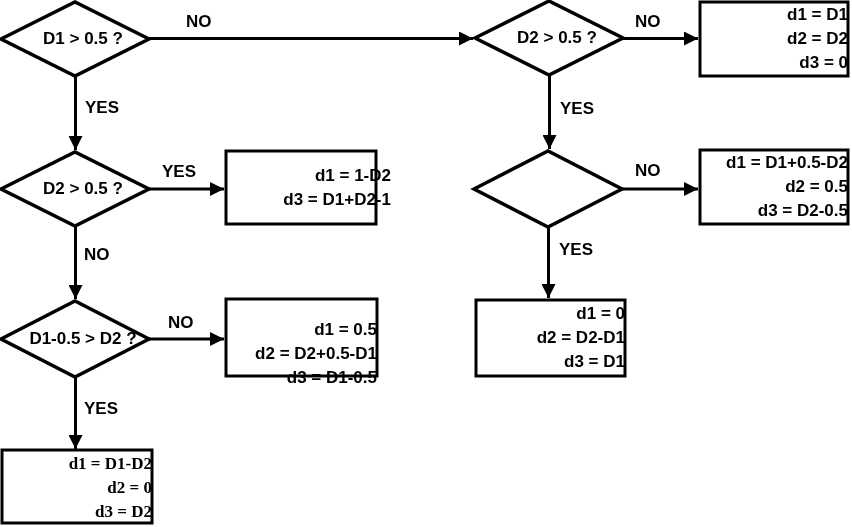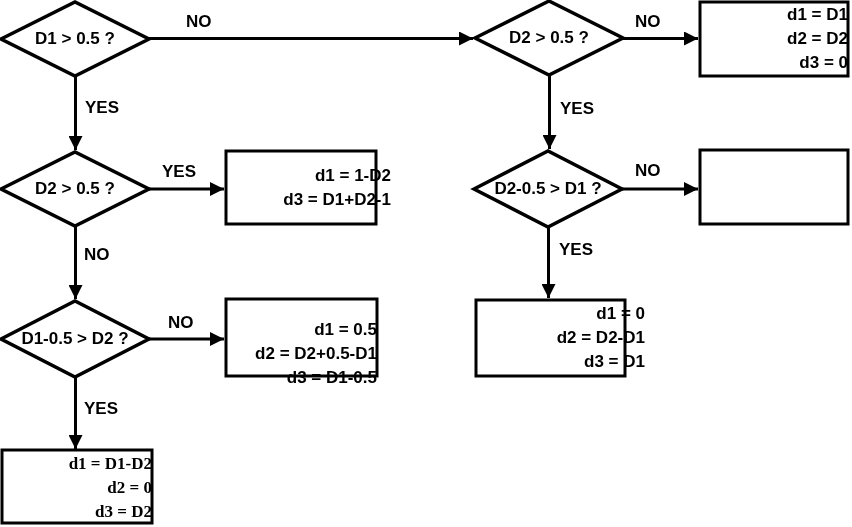--- a/index.html
+++ b/index.html
@@ -20,20 +20,21 @@
     font-size: 17px;
     color: #000000;
   }
   .diamond-label {
     display: flex;
     align-items: center;
     justify-content: center;
     text-align: center;
     height: 24px;
     white-space: nowrap;
+    margin-left: 8px;
   }
   .box-text {
     display: flex;
     flex-direction: column;
     align-items: flex-end;
     justify-content: center;
     text-align: center;
     line-height: 24px;
   }
   .edge-label { white-space: nowrap; line-height: 18px; }
@@ -72,37 +73,41 @@
     <line x1="623" y1="38.5" x2="698" y2="38.5" stroke="#000000" stroke-width="3" marker-end="url(#ah)"></line>
     <line x1="549.5" y1="75" x2="549.5" y2="149" stroke="#000000" stroke-width="3" marker-end="url(#ah)"></line>
     <line x1="622" y1="189" x2="698" y2="189" stroke="#000000" stroke-width="3" marker-end="url(#ah)"></line>
     <line x1="548.5" y1="227" x2="548.5" y2="298" stroke="#000000" stroke-width="3" marker-end="url(#ah)"></line>
   </svg>
 
   <div class="overlay diamond-label" style="left:1px; top:27px; width:148px;">D1 &gt; 0.5 ?</div>
   <div class="overlay diamond-label" style="left:1px; top:177px; width:148px;">D2 &gt; 0.5 ?</div>
   <div class="overlay diamond-label" style="left:1px; top:327px; width:148px;">D1-0.5 &gt; D2 ?</div>
   <div class="overlay diamond-label" style="left:475px; top:26px; width:148px;">D2 &gt; 0.5 ?</div>
-  <div class="overlay diamond-label" style="left:474px; top:177px; width:148px;">D2-0.5 &gt; D1 ?</div>
 
   <div class="overlay box-text" style="left:700px; top:2px; width:148px; height:74px;">
     <div>d1 = D1</div>
     <div>d2 = D2</div>
     <div>d3 = 0</div>
   </div>
   <div class="overlay box-text" style="left:226px; top:151px; width:150px; height:73px;padding-left:15px;">
     <div>d1 = 1-D2</div>
     <div>d3 = D1+D2-1</div>
   </div>
+  <div class="overlay box-text" style="left:700px; top:150px; width:148px; height:74px;">
+    <div>d1 = D1+0.5-D2</div>
+    <div>d2 = 0.5</div>
+    <div>d3 = D2-0.5</div>
+  </div>
   <div class="overlay box-text" style="left:226px; top:299px; width:151px; height:77px;margin-top:16px;">
     <div>d1 = 0.5</div>
     <div>d2 = D2+0.5-D1</div>
     <div>d3 = D1-0.5</div>
   </div>
-  <div class="overlay box-text" style="left:476px; top:300px; width:149px; height:76px;padding-left:20px;">
+  <div class="overlay box-text" style="left:476px; top:300px; width:149px; height:76px;">
     <div>d1 = 0</div>
     <div>d2 = D2-D1</div>
     <div>d3 = D1</div>
   </div>
   <div class="overlay box-text" style="left:2px; top:450px; width:150px; height:75px;font-family:Liberation Serif, serif;">
     <div>d1 = D1-D2</div>
     <div>d2 = 0</div>
     <div>d3 = D2</div>
   </div>
 

